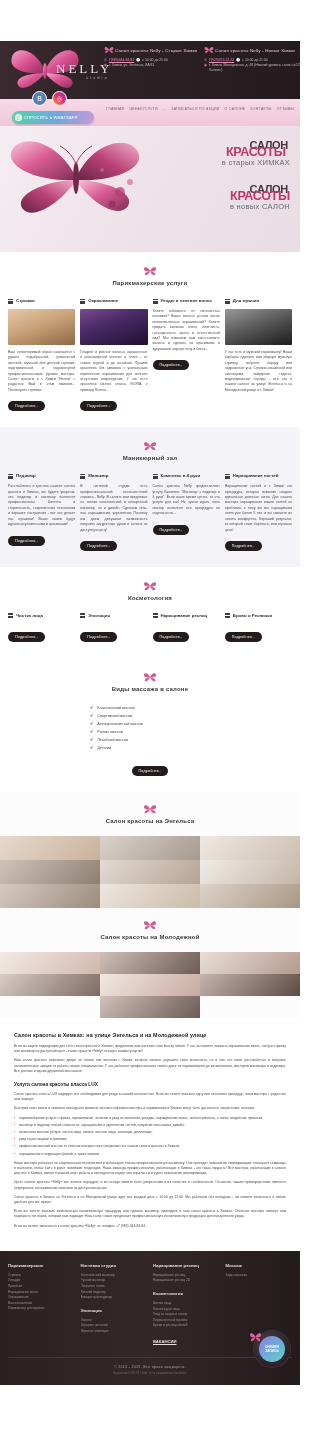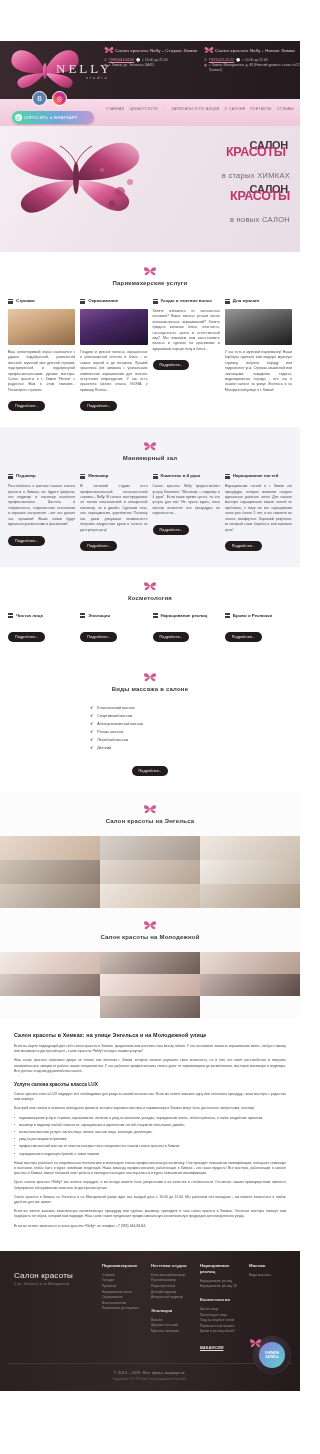--- a/index.html
+++ b/index.html
@@ -99,21 +99,21 @@
     letter-spacing: -.3px; text-align: right; line-height: 10px;
     margin-right: 2px;
   }
   .hero-krasoty {
     font-size: 12.5px; font-weight: 700; color: #c2366e;
     letter-spacing: -.3px; text-align: center; line-height: 10px;
     margin-top: -3px;
   }
   .hero-where {
     font-size: 7.5px; color: #6a6a72; letter-spacing: .3px;
-    text-align: right; margin-top: 14px; font-weight: 400;
+    text-align: right; margin-top: 1px; font-weight: 400;
   }
 
   
   .section { padding: 14px 8px 16px; background: #fff; }
   .section.alt { background: #f4f4f8; }
   .sec-head { text-align: center; margin-bottom: 12px; }
   .sec-bf { width: 14px; height: 11px; display: block; margin: 0 auto 3px; }
   .sec-title {
     font-size: 6px; color: #3a3a3a; font-weight: 700;
     letter-spacing: .2px;
@@ -662,24 +662,20 @@
   </ul>
   <p class="art-p">Наши мастера работают по современным технологиям и используют только профессиональную косметику. Они проходят повышение квалификации, посещают семинары и выставки, чтобы быть в курсе новейших тенденций. Наша команда профессионалов, работающая в Химках - это наша гордость! Все мастера, работающие в салоне красоты в Химках, имеют большой опыт работы и ежегодно посещают мастер-классы и курсы повышения квалификации.</p>
   <p class="art-p">Цены салона красоты «Nelly» вас вполне порадуют, и вы всегда можете быть уверенными в их качестве и стабильности. Основные нашим преимуществом является безупречное обслуживание клиентов по доступным ценам.</p>
   <p class="art-p">Салон красоты в Химках на Энгельса и на Молодежной улице ждет вас каждый день с 10:00 до 21:00. Мы работаем без выходных - вы можете записаться в любое удобное для вас время.</p>
   <p class="art-p">Если вы хотите заказать комплексную косметическую процедуру или сделать маникюр, приходите в наш салон красоты в Химках. Опытные мастера помогут вам подобрать тот образ, который вам подходит. Наш салон также предлагает профессиональную косметическую продукцию для ежедневного ухода.</p>
   <p class="art-p">Если вы хотите записаться в салон красоты «Nelly» на телефон +7 (985) 444-84-84.</p>
 </div>
 
 <div class="footer">
   <div class="foot-cols">
-    <div class="foot-brand">
-      <div class="foot-brand-title">Салон красоты</div>
-      <div class="foot-brand-sub">С ул. Энгельса и на Молодежной</div>
-    </div>
 
     <div class="foot-col">
       <div class="foot-h">Парикмахерские</div>
       <a class="foot-link" href="#">Стрижки</a>
       <a class="foot-link" href="#">Укладки</a>
       <a class="foot-link" href="#">Причёски</a>
       <a class="foot-link" href="#">Наращивание волос</a>
       <a class="foot-link" href="#">Окрашивание</a>
       <a class="foot-link" href="#">Восстановление</a>
       <a class="foot-link" href="#">Парикмахер для мужчин</a>

